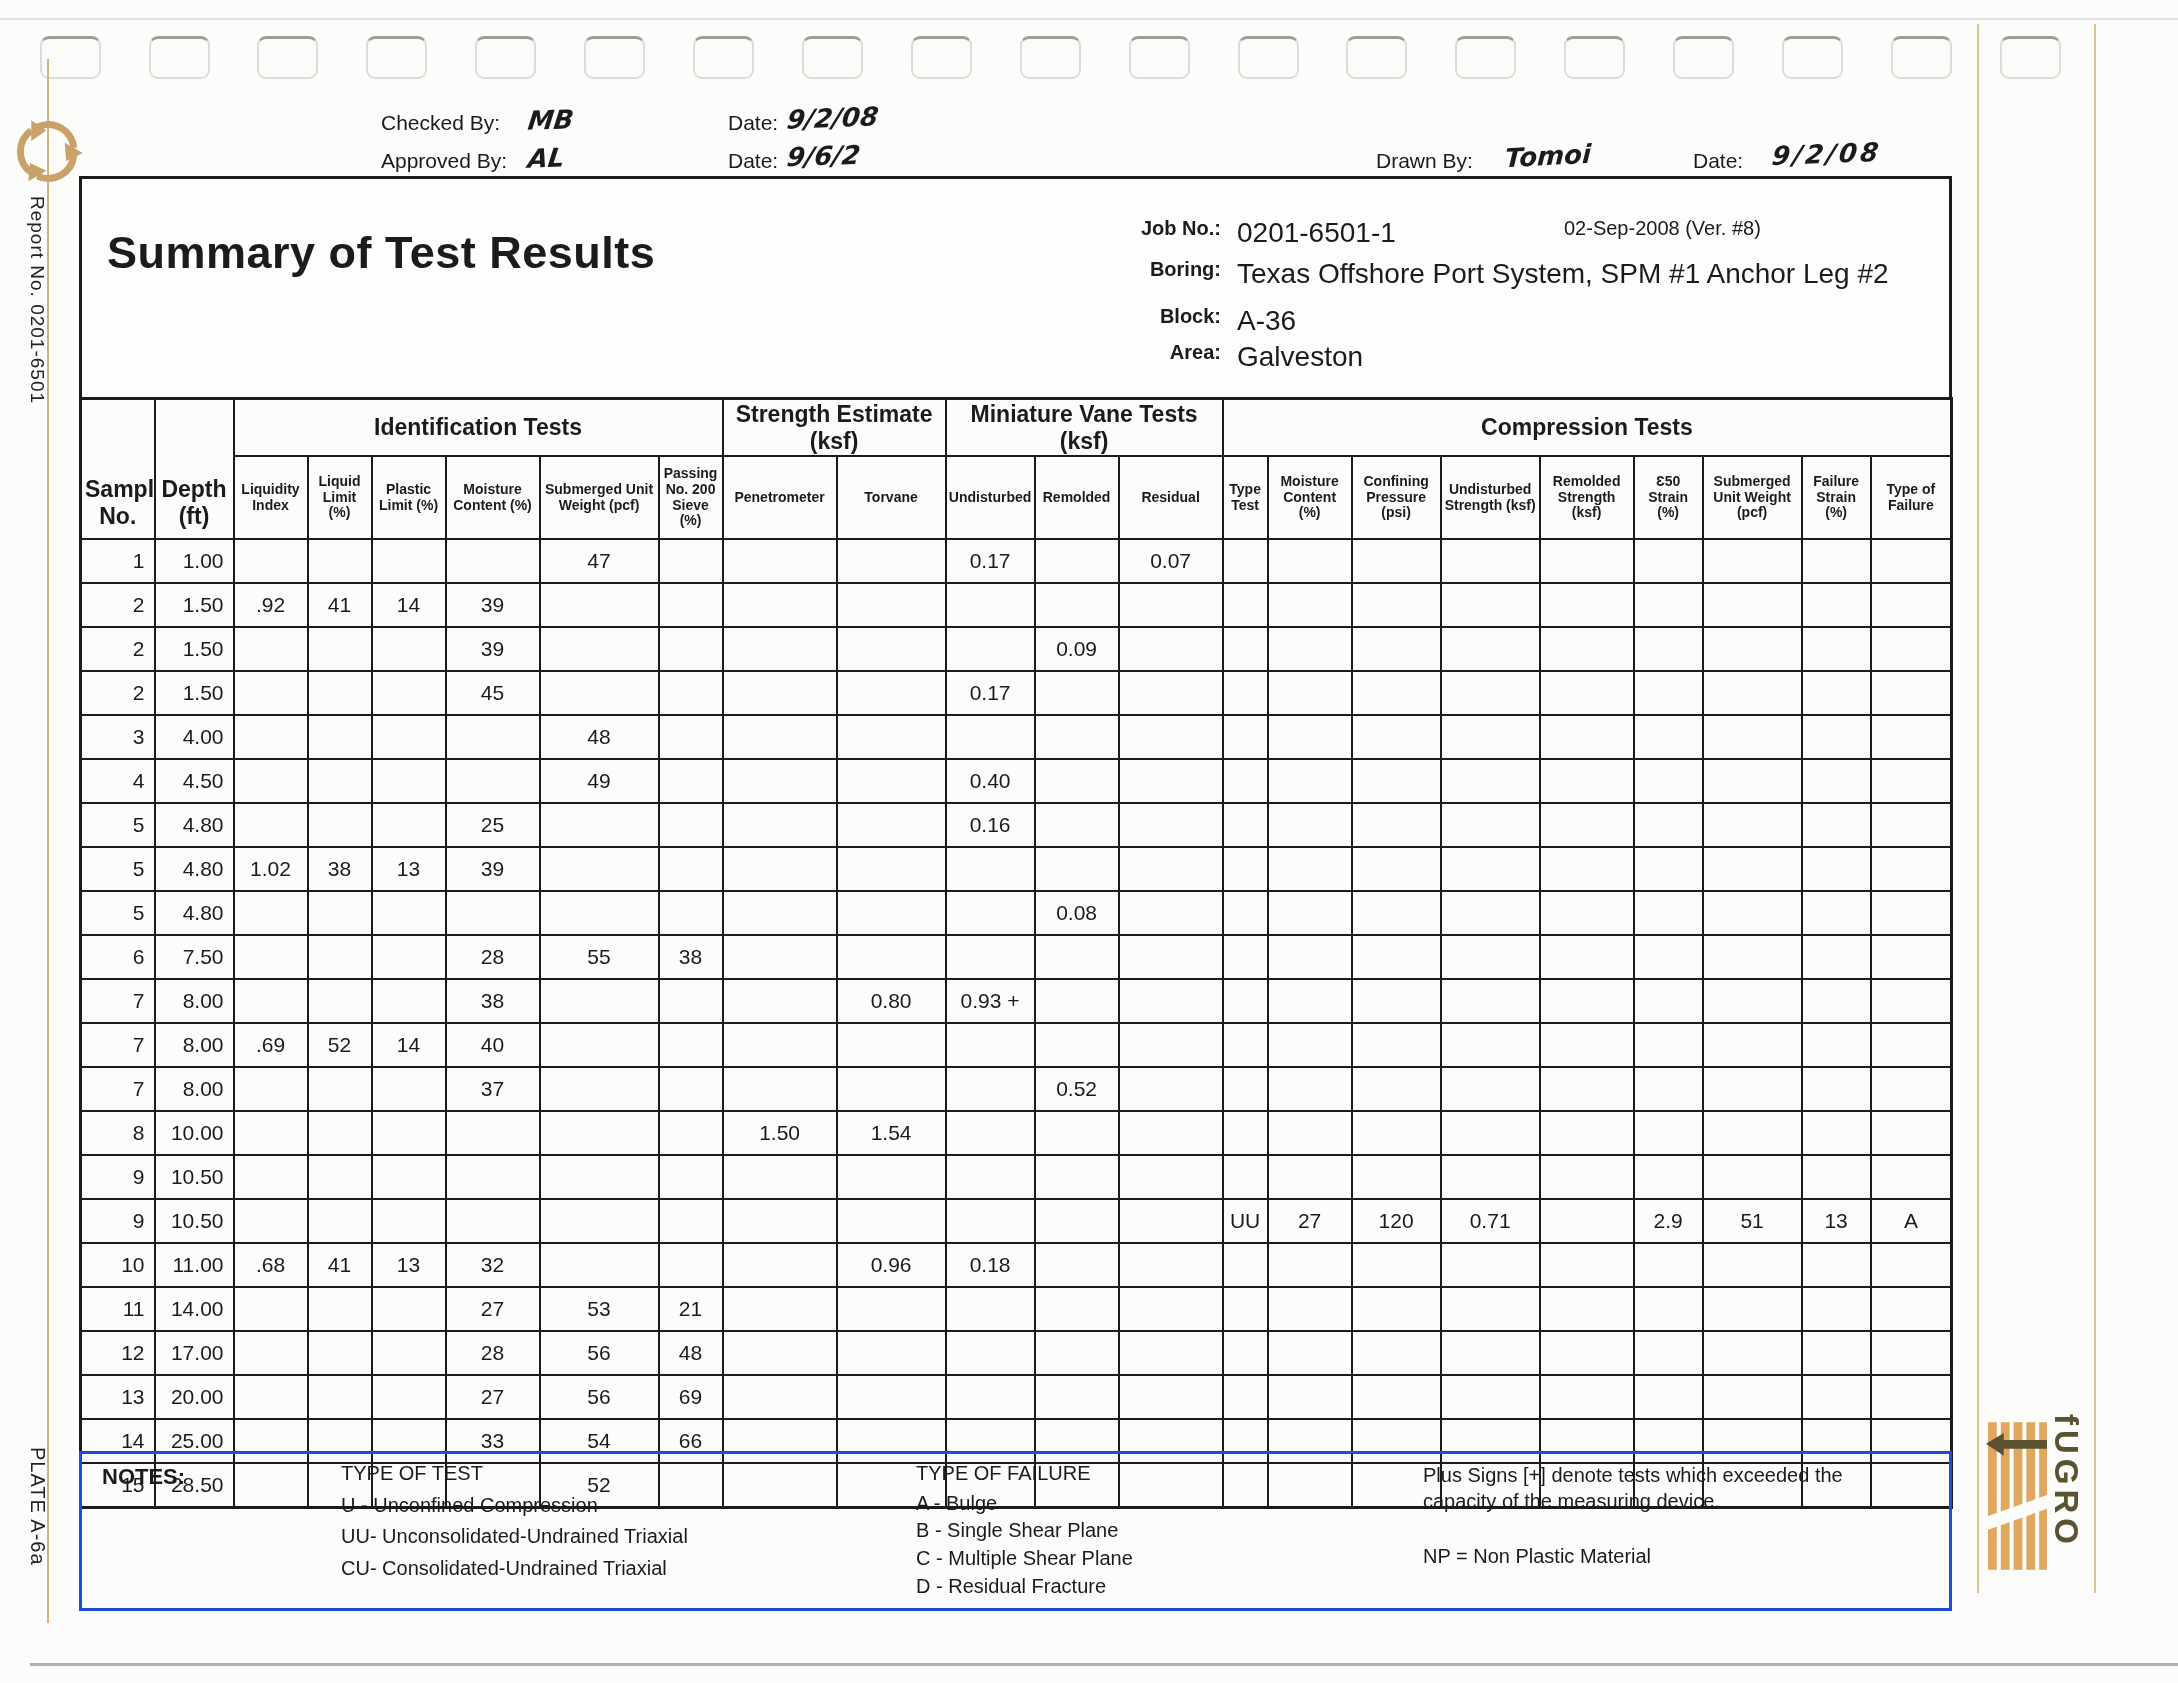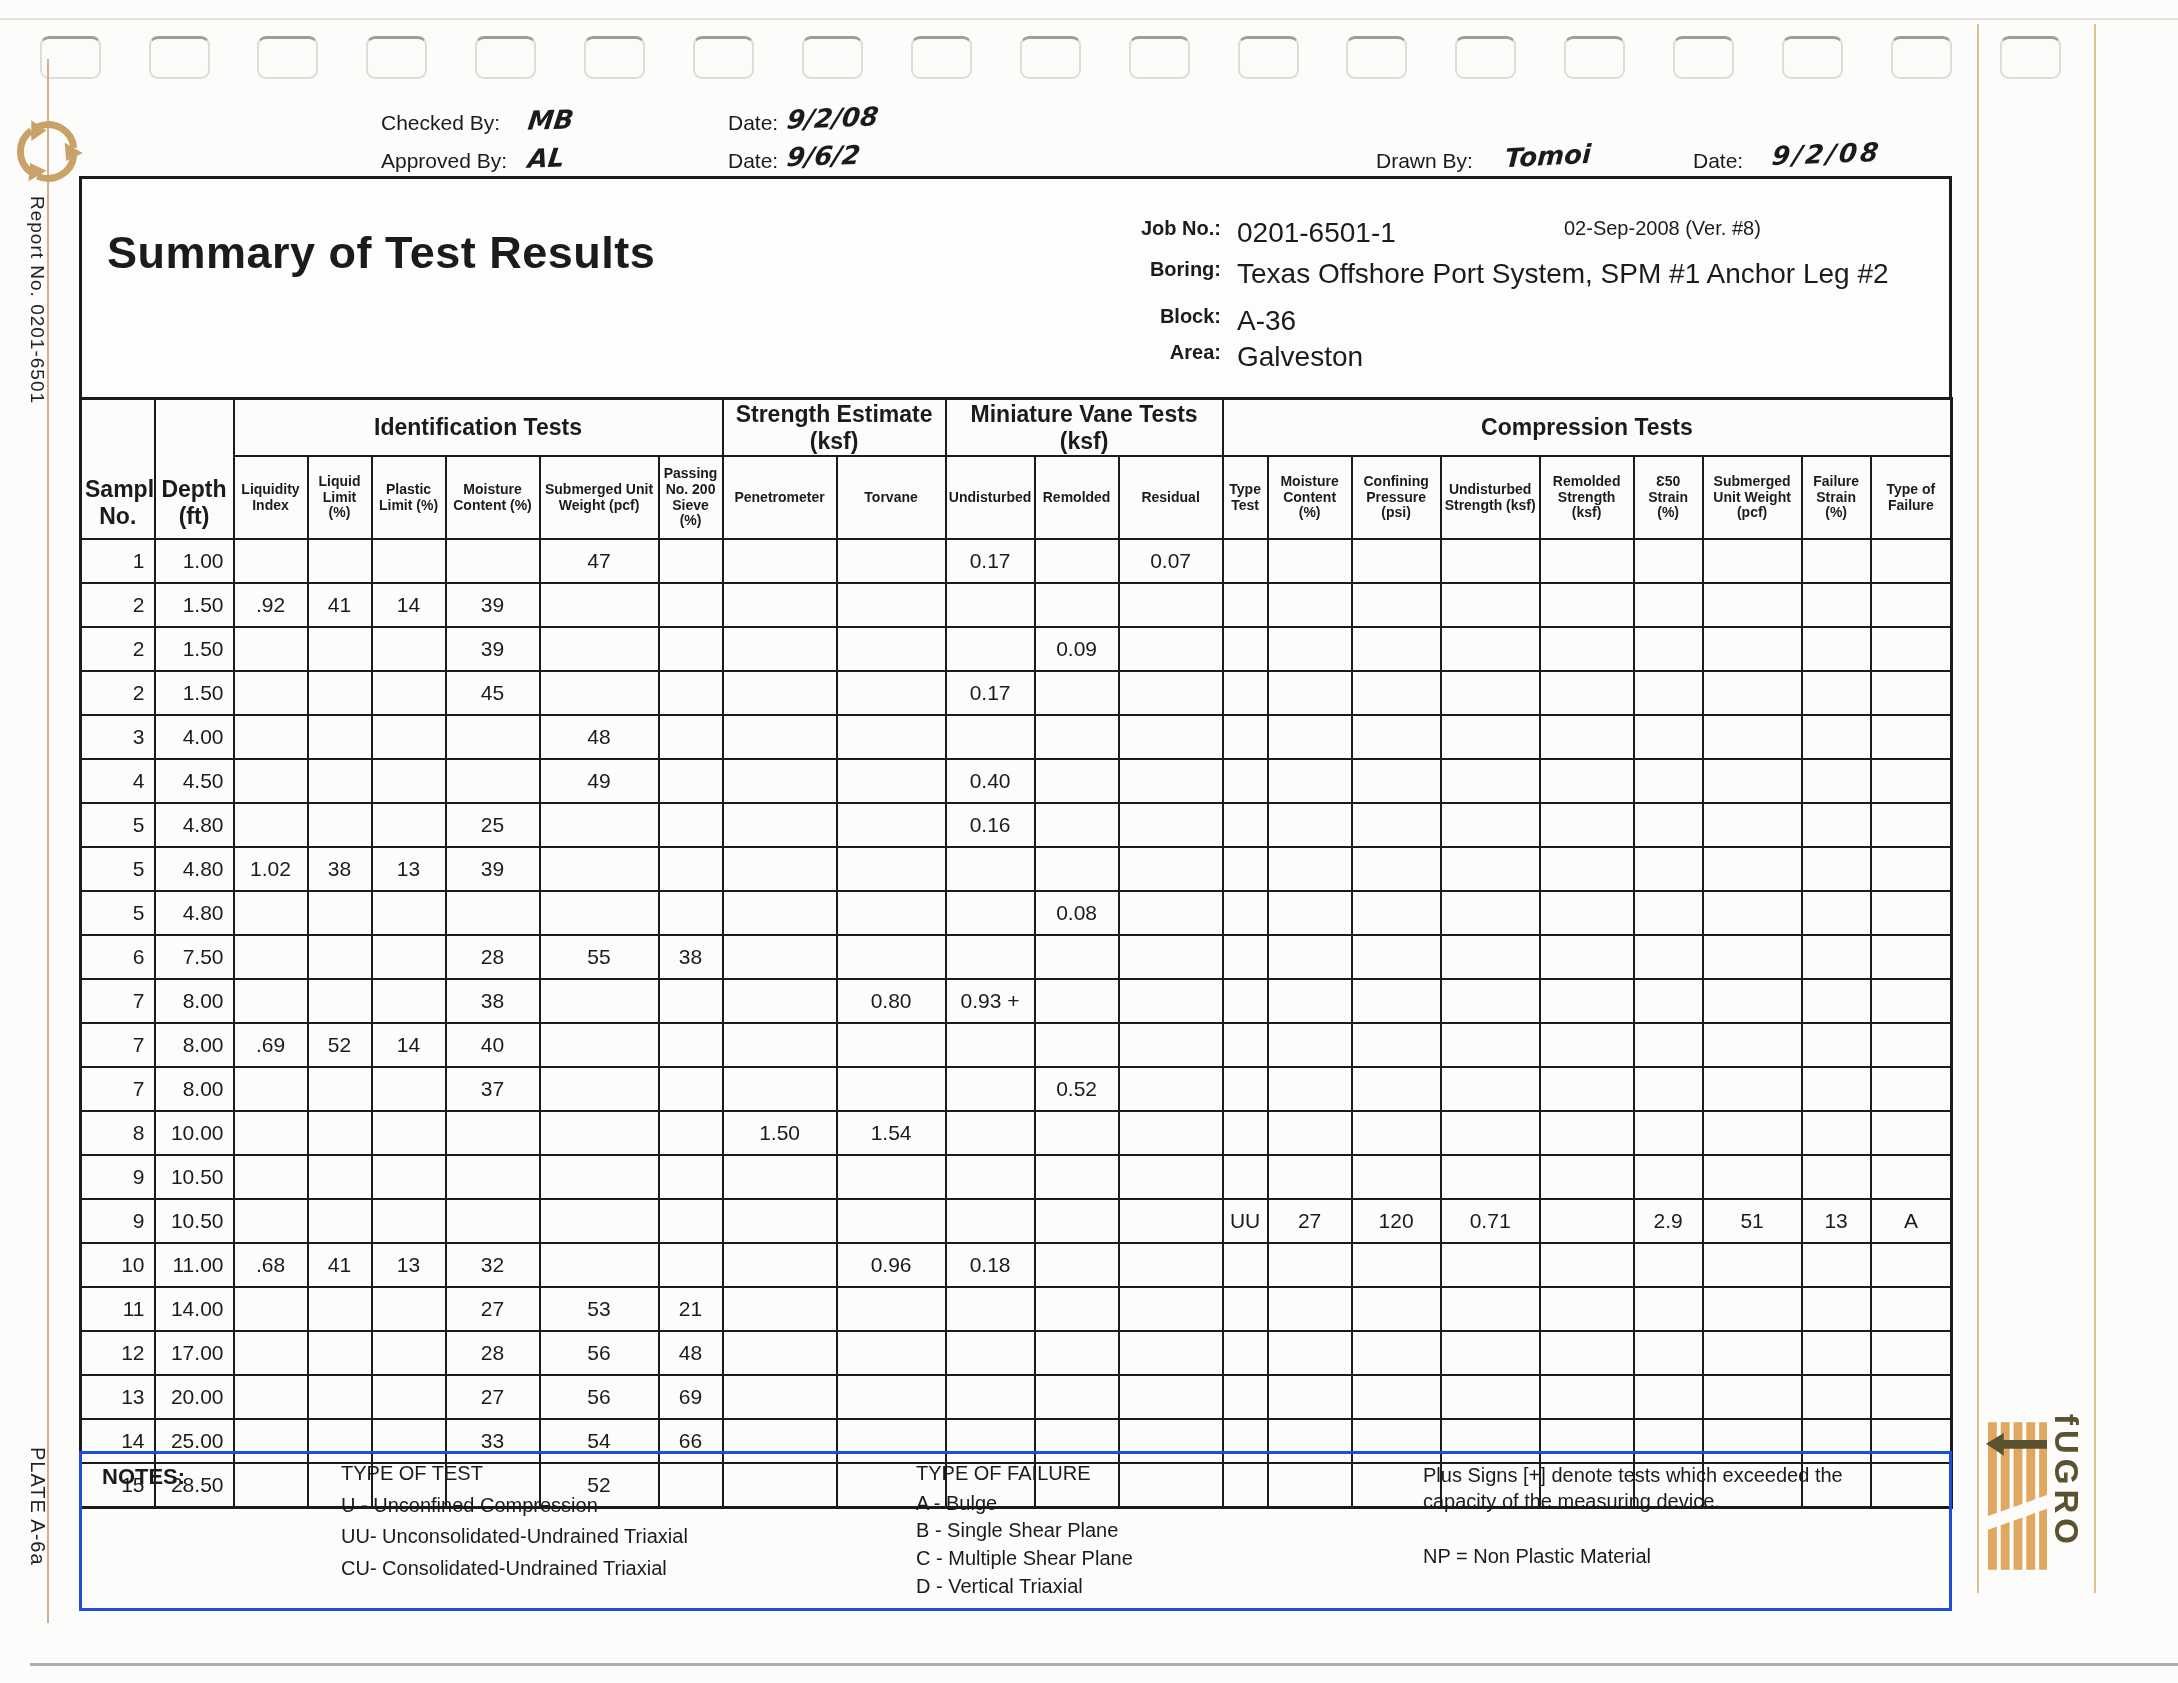--- a/index.html
+++ b/index.html
@@ -775,21 +775,21 @@
   <div class="notes">
     <div class="n-label">NOTES:</div>
     <div class="tt-title">TYPE OF TEST</div>
     <div class="tt-i0">U  - Unconfined Compression</div>
     <div class="tt-i1">UU- Unconsolidated-Undrained Triaxial</div>
     <div class="tt-i2">CU- Consolidated-Undrained Triaxial</div>
     <div class="tf-title">TYPE OF FAILURE</div>
     <div class="tf-i0">A - Bulge</div>
     <div class="tf-i1">B - Single Shear Plane</div>
     <div class="tf-i2">C - Multiple Shear Plane</div>
-    <div class="tf-i3">D - Vertical Triaxial</div>
+    <div class="tf-i3">D - Residual Fracture</div>
     <div class="plus-note">Plus Signs [+] denote tests which exceeded the capacity of the measuring device.</div>
     <div class="np-note">NP = Non Plastic Material</div>
   </div>
 
   <div class="goldline gl-r1"></div>
   <div class="goldline gl-r2"></div>
   <div class="fugro">
     <svg width="61" height="164" viewBox="0 0 62 166">
       <g fill="#dfa75f">
         <rect x="2" y="8" width="9" height="150"></rect>

